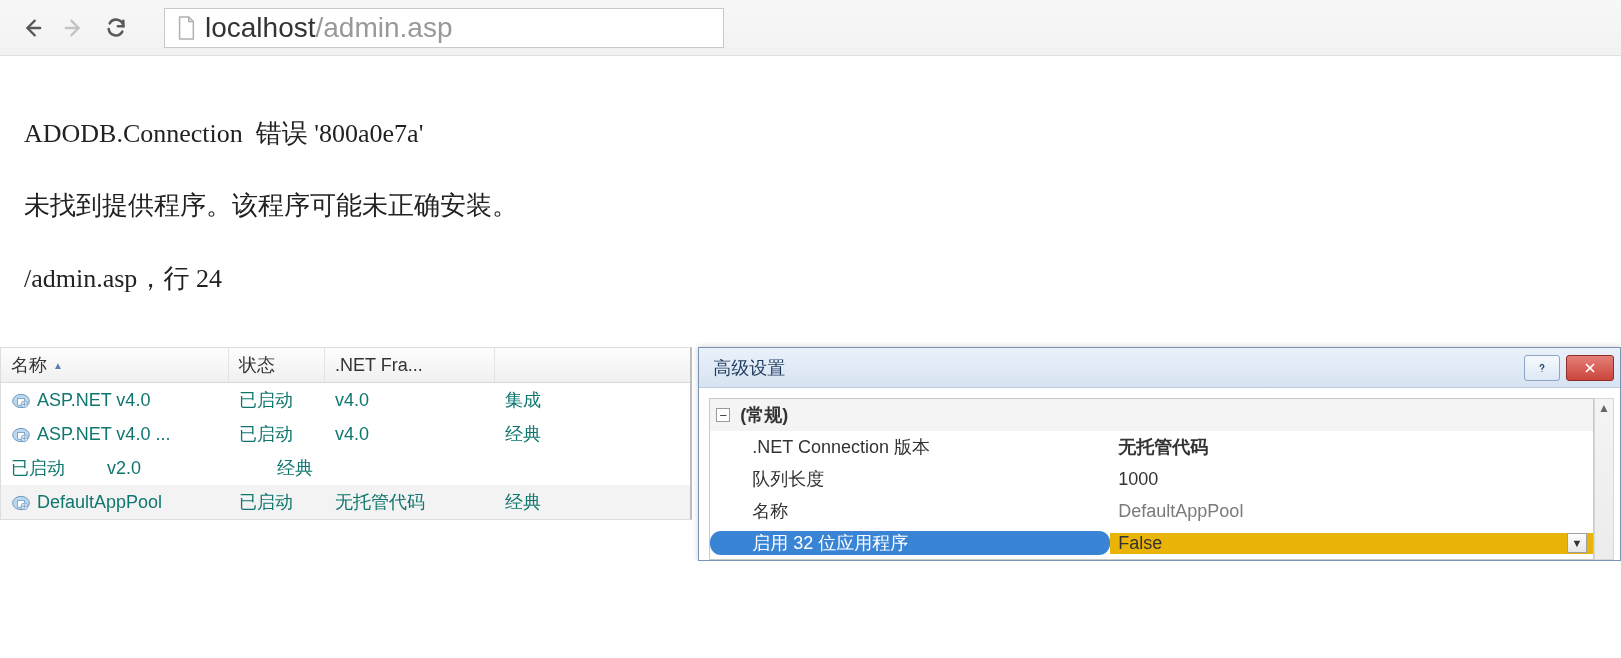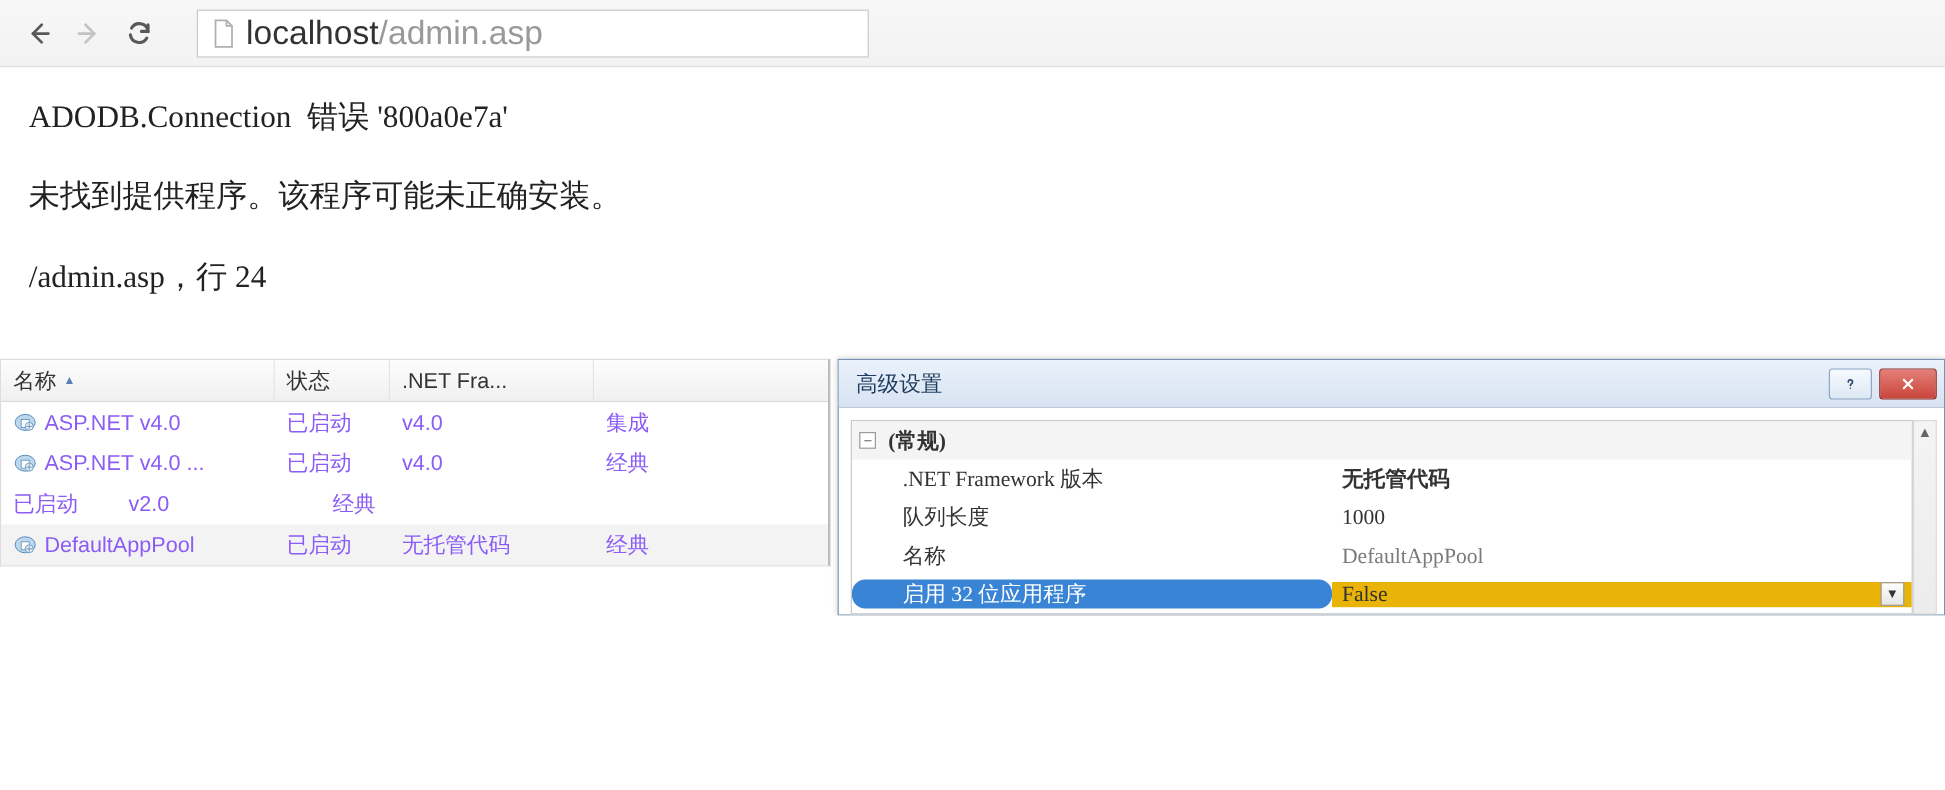--- a/index.html
+++ b/index.html
@@ -46,21 +46,21 @@
     .addr-host { color: #333; }
     .addr-path { color: #999; }
 
     .page-content {
       padding: 24px 24px 20px 24px;
       font-family: "Times New Roman", SimSun, serif;
       font-size: 26px;
       line-height: 1.4;
       color: #222;
     }
-    .page-content p { margin-bottom: 30px; }
+    .page-content p { margin-bottom: 30px; margin-top: 36px; }
 
     
     .lower { display: flex; align-items: flex-start; }
 
     
     .pool-table {
       width: 700px;
       border: 1px solid #ddd;
       border-right: 2px solid #bdbdbd;
       font-size: 18px;
@@ -84,41 +84,40 @@
     .col.c2 { width: 170px; text-align: center; }
     .col.c3 { flex: 1; border-right: none; }
     .pool-row {
       display: flex;
       align-items: center;
       height: 34px;
     }
     .pool-row.selected { background: #f3f3f3; }
     .pool-row .cell {
       padding: 0 10px;
-      color: #8b5cf6;
+      color: #0f766e;
       overflow: hidden; text-overflow: ellipsis; white-space: nowrap;
-      display: flex; align-items: center; gap: 6px;
+      display: flex; align-items: flex-end; gap: 6px;
     }
     .cell.c0 { width: 228px; }
     .cell.c1 { width: 96px; }
     .cell.c2 { width: 170px; }
     .cell.c3 { flex: 1; font-family: Liberation Mono, monospace; }
     .pool-icon {
       width: 20px; height: 20px; flex: 0 0 auto; position: relative;
     }
     .pool-icon svg { width: 20px; height: 20px; display:block; }
 
     
     .dialog {
       margin-left: 6px;
       width: 933px;
       border: 1px solid #7b94b1;
       background: #fff;
       box-shadow: 0 0 6px rgba(0,0,0,.2);
-      font-family: Liberation Serif, serif;
     }
     .dialog-title {
       height: 40px;
       display: flex; align-items: center;
       padding: 0 6px 0 14px;
       background: linear-gradient(#eaf1fb,#d7e3f2);
       border-bottom: 1px solid #bccadb;
       color: #1e3a5c;
       font-size: 18px;
     }
@@ -330,21 +329,21 @@
       </span>
     </div>
     <div class="props-wrap">
       <div class="props-body">
         <div class="cat-row">
           <span class="cat-toggle">−</span>
           <span>(常规)</span>
         </div>
         <div id="prop-rows">
             <div class="prop-row bold">
-              <div class="plabel">.NET Framework 版本</div>
+              <div class="plabel">.NET Connection 版本</div>
               <div class="pvalue">
                 <span>无托管代码</span>
               </div>
             </div>
             <div class="prop-row">
               <div class="plabel">队列长度</div>
               <div class="pvalue">
                 <span>1000</span>
               </div>
             </div>

